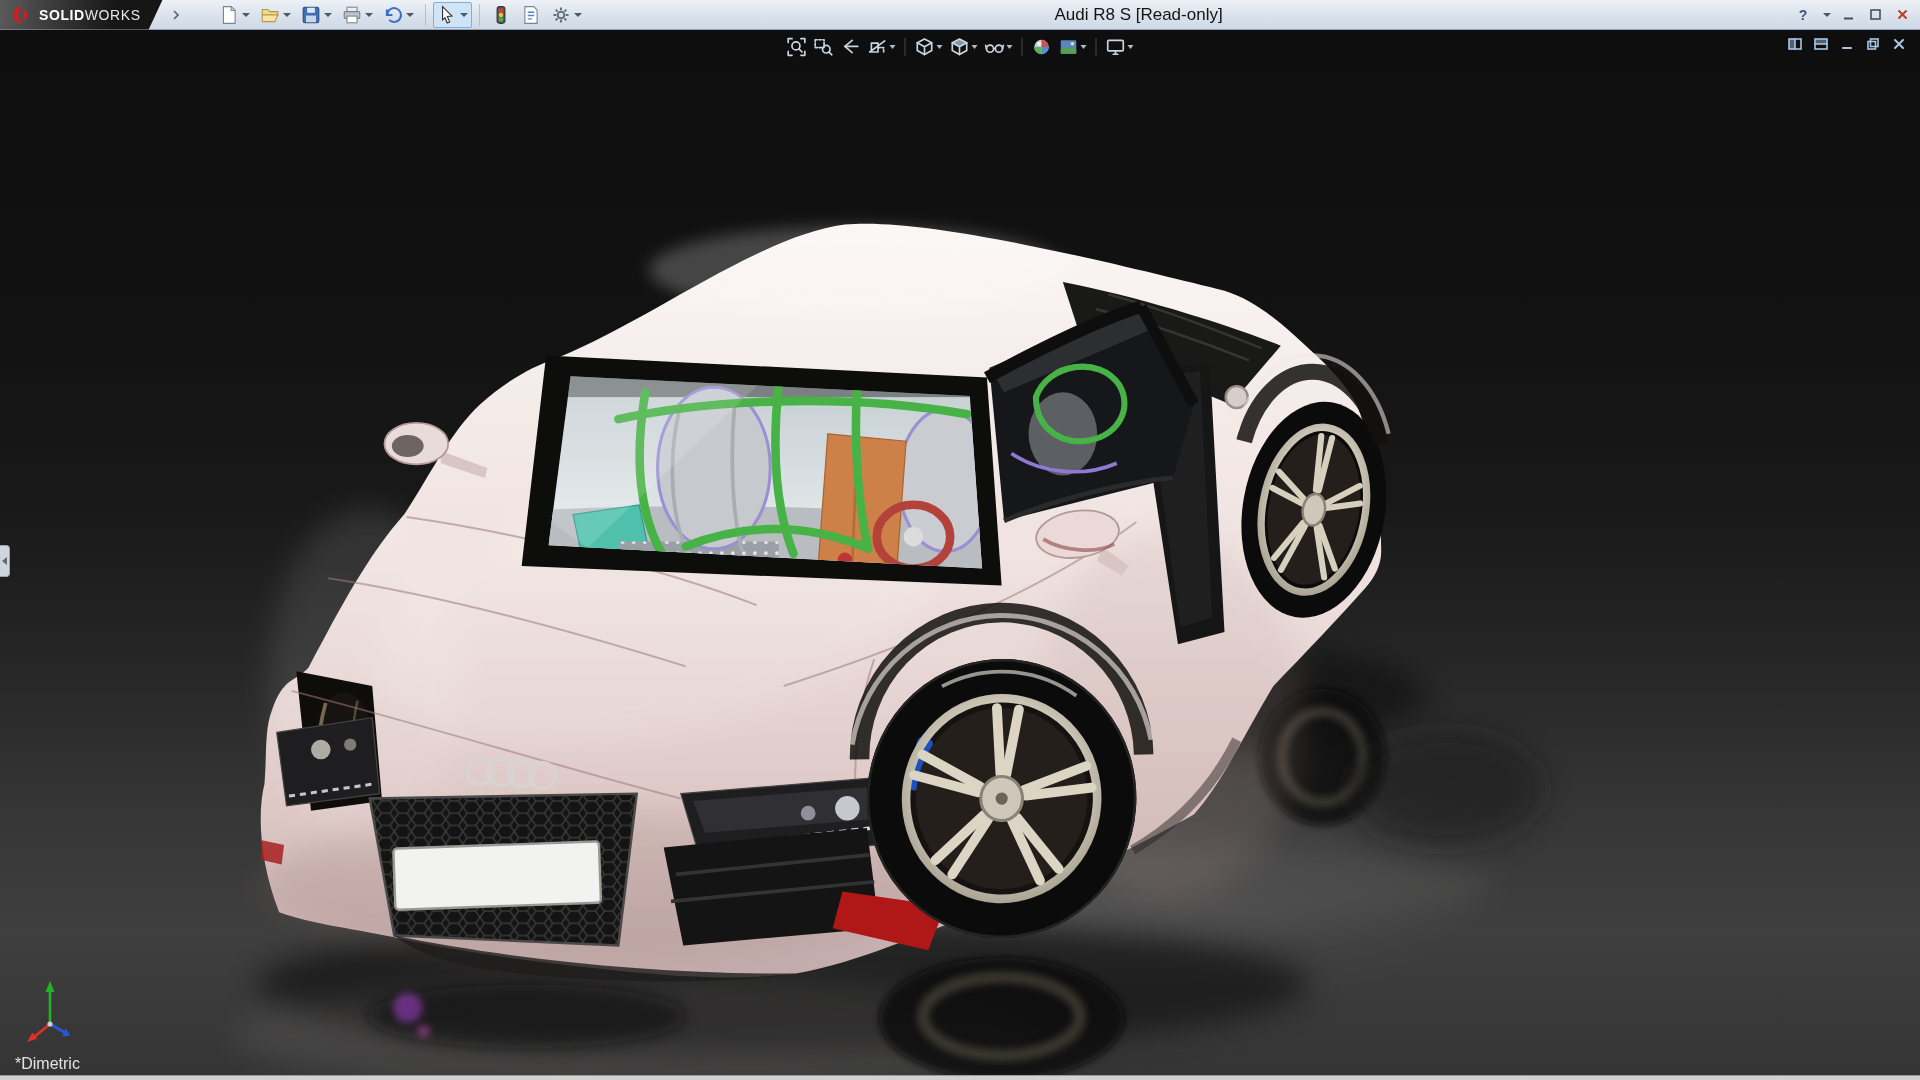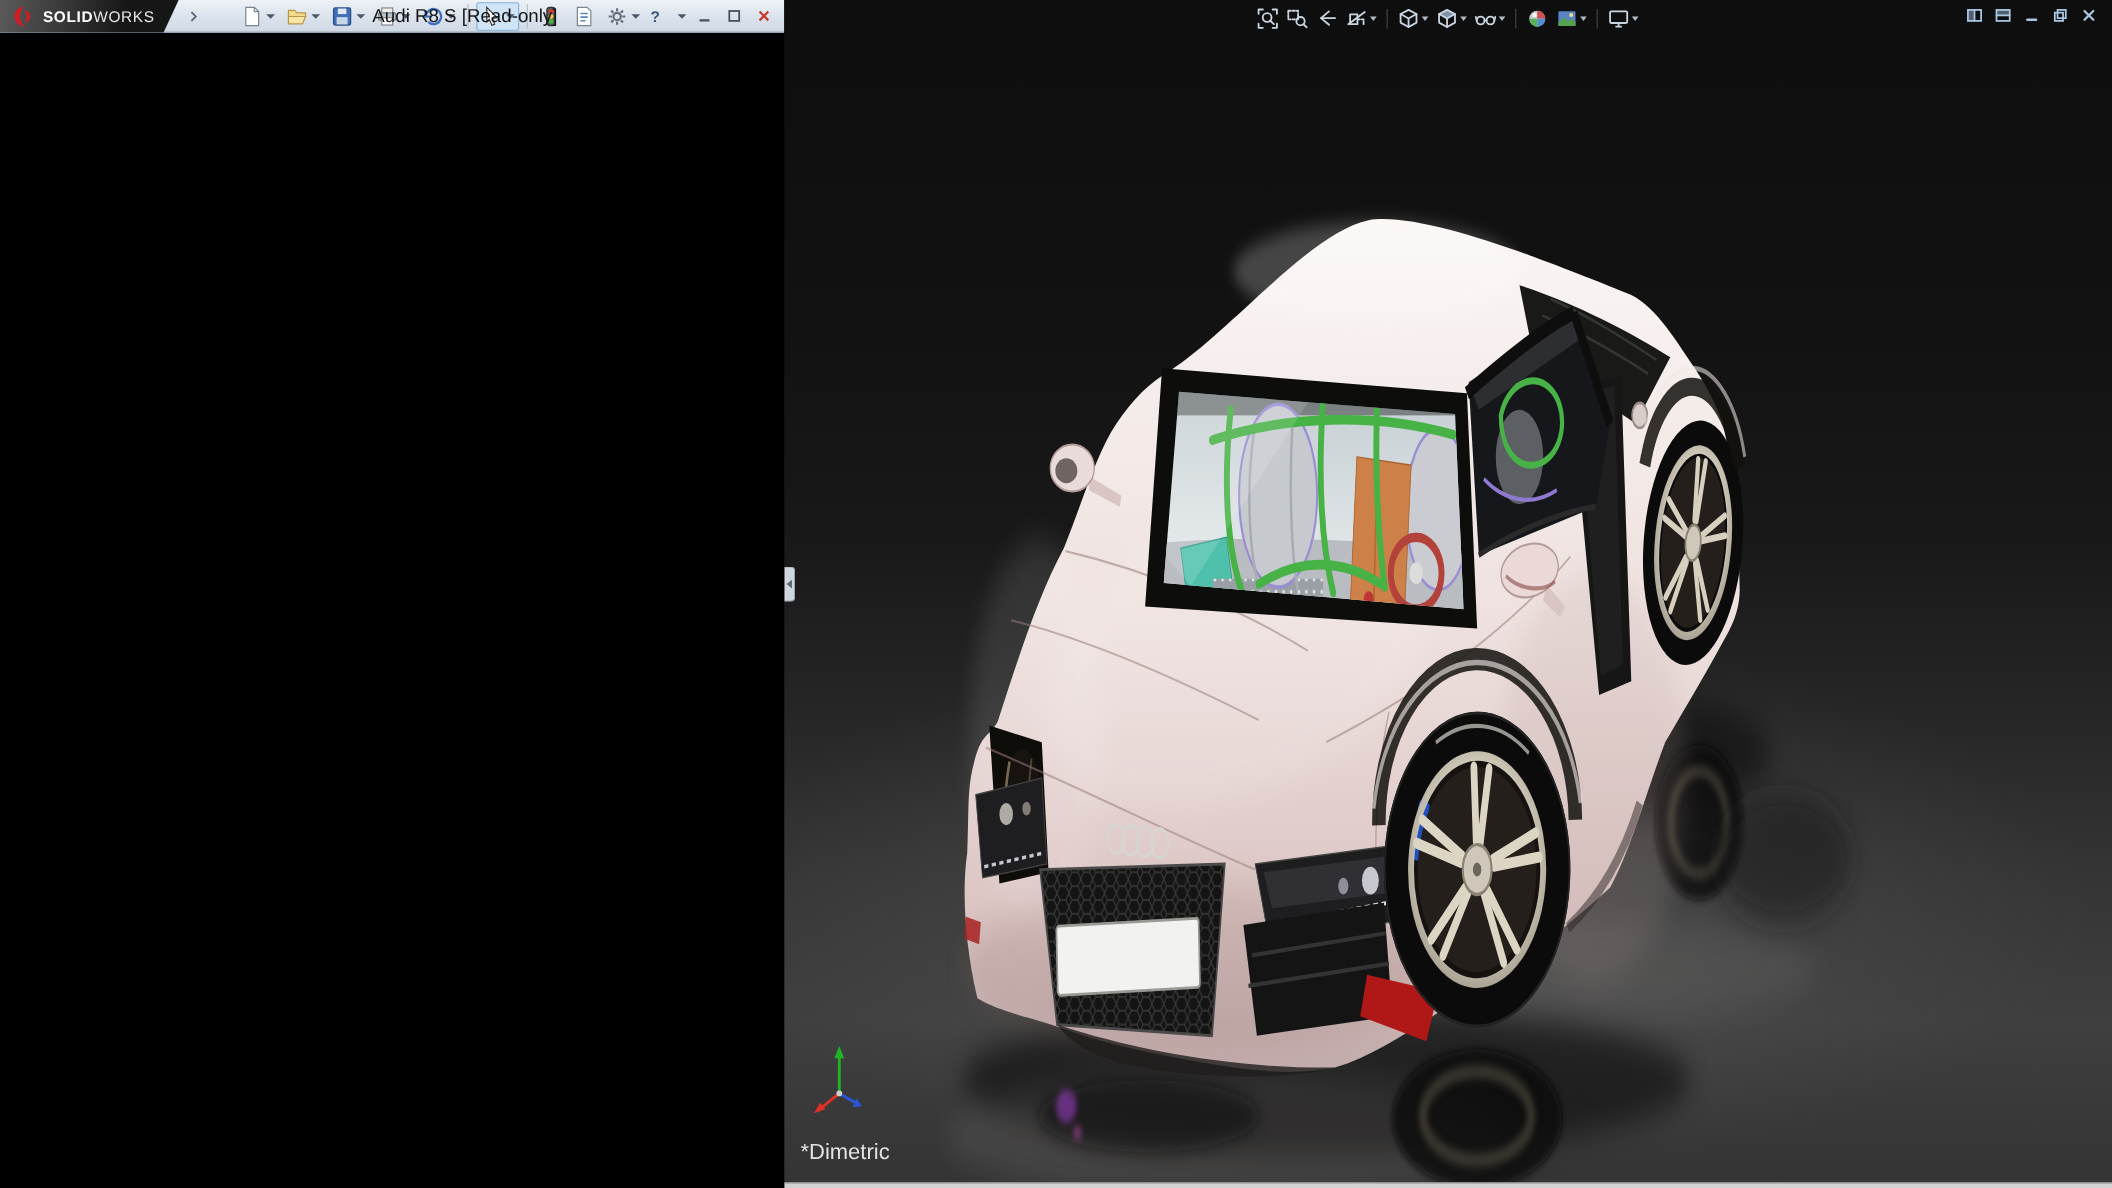--- a/index.html
+++ b/index.html
@@ -1,18 +1,18 @@
 <!DOCTYPE html>
 <html><head>
 <meta charset="utf-8">
 <style>
   *{margin:0;padding:0;box-sizing:border-box}
   html,body{width:1920px;height:1080px;overflow:hidden;background:#000;
     font-family:"Liberation Sans",sans-serif;-webkit-user-select:none;user-select:none}
-  .app{width:1920px;height:1080px;display:flex;flex-direction:row}
+  .app{width:1920px;height:1080px;display:flex;flex-direction:column}
 
   
   .titlebar{flex:0 0 30px;height:30px;position:relative;display:flex;align-items:center;
     background:linear-gradient(#eef2f7,#dae2ec 55%,#cfd9e5);border-bottom:1px solid #8fa3ba}
   .brand{height:30px;display:flex;align-items:center;gap:7px;padding:0 22px 0 10px;
     background:linear-gradient(100deg,#5b5b5b,#161616 70%);
     clip-path:polygon(0 0,100% 0,calc(100% - 14px) 100%,0 100%);color:#fff}
   .brand-text{font-size:14px;letter-spacing:.6px;color:#fff;white-space:nowrap}
   .brand-text .bt1{font-weight:bold}
   .brand-text .bt2{font-weight:normal;color:#e8e8e8}
@@ -48,21 +48,21 @@
     border-top:4px solid rgba(205,217,228,.85)}
   .hud-sep{width:1px;height:18px;background:rgba(200,214,228,.28);margin:0 4px}
 
   
   .doc-ctl{position:absolute;top:5px;right:12px;display:flex;align-items:center;gap:8px;z-index:5}
   .dc-btn{display:flex;align-items:center;justify-content:center;width:18px;height:18px}
   .dc-ic{width:16px;height:16px;stroke:#a9c7e4;fill:none;stroke-width:1.6;stroke-linecap:round}
 
   
   .triad{position:absolute;left:24px;top:944px;z-index:4}
-  .view-label{position:absolute;left:15px;bottom:20px;color:#e3e3e3;font-size:20px;z-index:4;
+  .view-label{position:absolute;left:15px;bottom:7px;color:#e3e3e3;font-size:16px;z-index:4;
     font-family:"Liberation Sans",sans-serif}
 
   
   .side-tab{position:absolute;left:0;top:515px;width:10px;height:32px;background:#cfd6de;
     border:1px solid #97a3b1;border-left:none;border-radius:0 4px 4px 0;
     display:flex;align-items:center;justify-content:center;z-index:5}
   .side-tab .arr{width:0;height:0;border-top:4px solid transparent;border-bottom:4px solid transparent;
     border-right:5px solid #5c6a7a}
 
   .bottom-strip{position:absolute;left:0;bottom:0;width:100%;height:5px;background:#d2d2d2;

